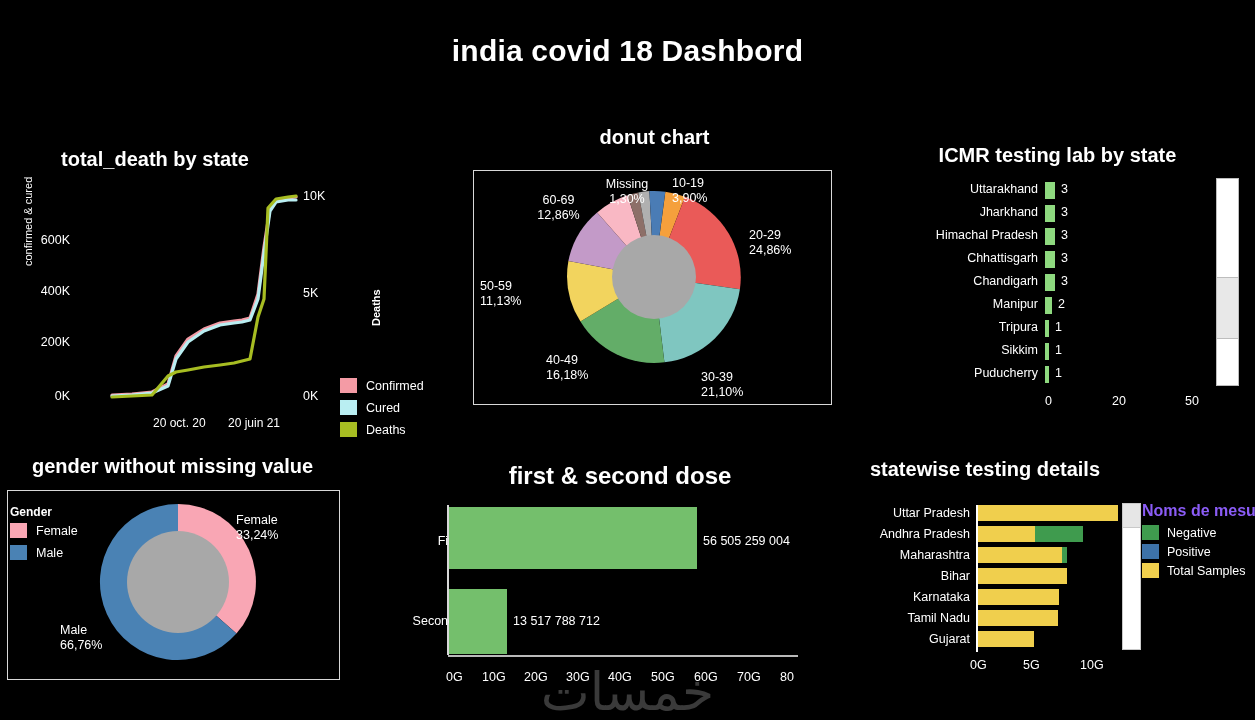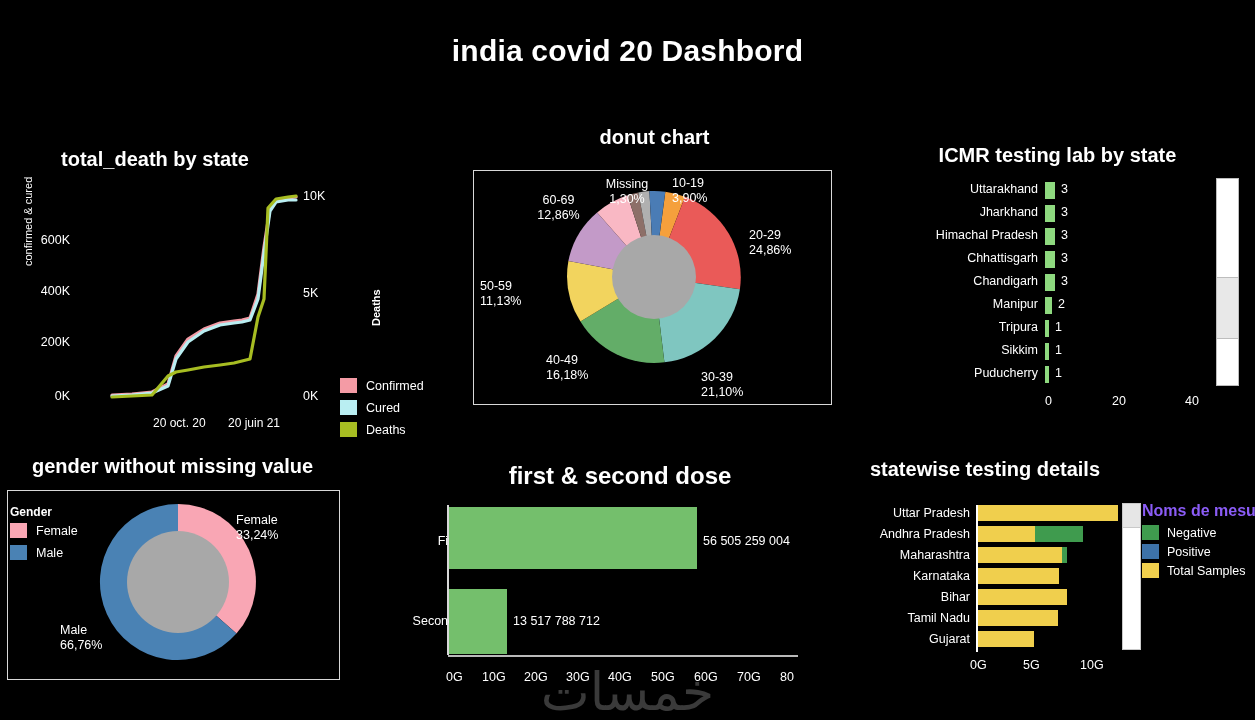--- a/index.html
+++ b/index.html
@@ -119,21 +119,21 @@
     text-align: center; font-size: 52px; color: #3a3a3a;
     font-family: "DejaVu Sans", sans-serif; pointer-events: none;
     letter-spacing: 1px;
   }
 </style>
 </head>
 <body>
 
 <div id="dashboard">
 
-  <div id="main-title">india covid 20 Dashbord</div>
+  <div id="main-title">india covid 18 Dashbord</div>
 
   <div id="line-chart-panel">
     <div id="line-title" class="panel-title">total_death by state</div>
 
     <div class="axis-label-left">confirmed &amp; cured</div>
     <div class="axis-label-right">Deaths</div>
 
     <div class="ytick-l" style="left:18px; top:85px;">600K</div>
     <div class="ytick-l" style="left:18px; top:136px;">400K</div>
     <div class="ytick-l" style="left:18px; top:187px;">200K</div>
@@ -264,21 +264,21 @@
       </div>
       <div class="icmr-row">
         <span class="icmr-name">Puducherry</span>
         <span class="icmr-bar" style="width:4px"></span>
         <span class="icmr-val">1</span>
       </div>
     </div>
     <div id="icmr-axis">
       <span class="icmr-xtick" style="left:0px;">0</span>
       <span class="icmr-xtick" style="left:67px;">20</span>
-      <span class="icmr-xtick" style="left:140px;">40</span>
+      <span class="icmr-xtick" style="left:140px;">50</span>
     </div>
   </div>
   <div id="icmr-scroll">
     <div id="icmr-scroll-thumb"></div>
   </div>
 
   <div id="gender-panel">
     <div id="gender-title" class="panel-title">gender without missing value</div>
   </div>
   <div style="position:absolute; left:7px; top:490px; width:333px; height:190px; border:1px solid #d8d8d8;">
@@ -351,29 +351,29 @@
         </span>
       </div>
       <div class="state-row">
         <span class="state-name">Maharashtra</span>
         <span class="state-bar-wrap">
           <span class="seg-total" style="width:84px"></span>
           <span class="seg-neg" style="width:5px"></span>
         </span>
       </div>
       <div class="state-row">
+        <span class="state-name">Bihar</span>
+        <span class="state-bar-wrap">
+          <span class="seg-total" style="width:89px"></span>
+        </span>
+      </div>
+      <div class="state-row">
         <span class="state-name">Karnataka</span>
         <span class="state-bar-wrap">
           <span class="seg-total" style="width:81px"></span>
-        </span>
-      </div>
-      <div class="state-row">
-        <span class="state-name">Bihar</span>
-        <span class="state-bar-wrap">
-          <span class="seg-total" style="width:89px"></span>
         </span>
       </div>
       <div class="state-row">
         <span class="state-name">Tamil Nadu</span>
         <span class="state-bar-wrap">
           <span class="seg-total" style="width:80px"></span>
         </span>
       </div>
       <div class="state-row">
         <span class="state-name">Gujarat</span>

